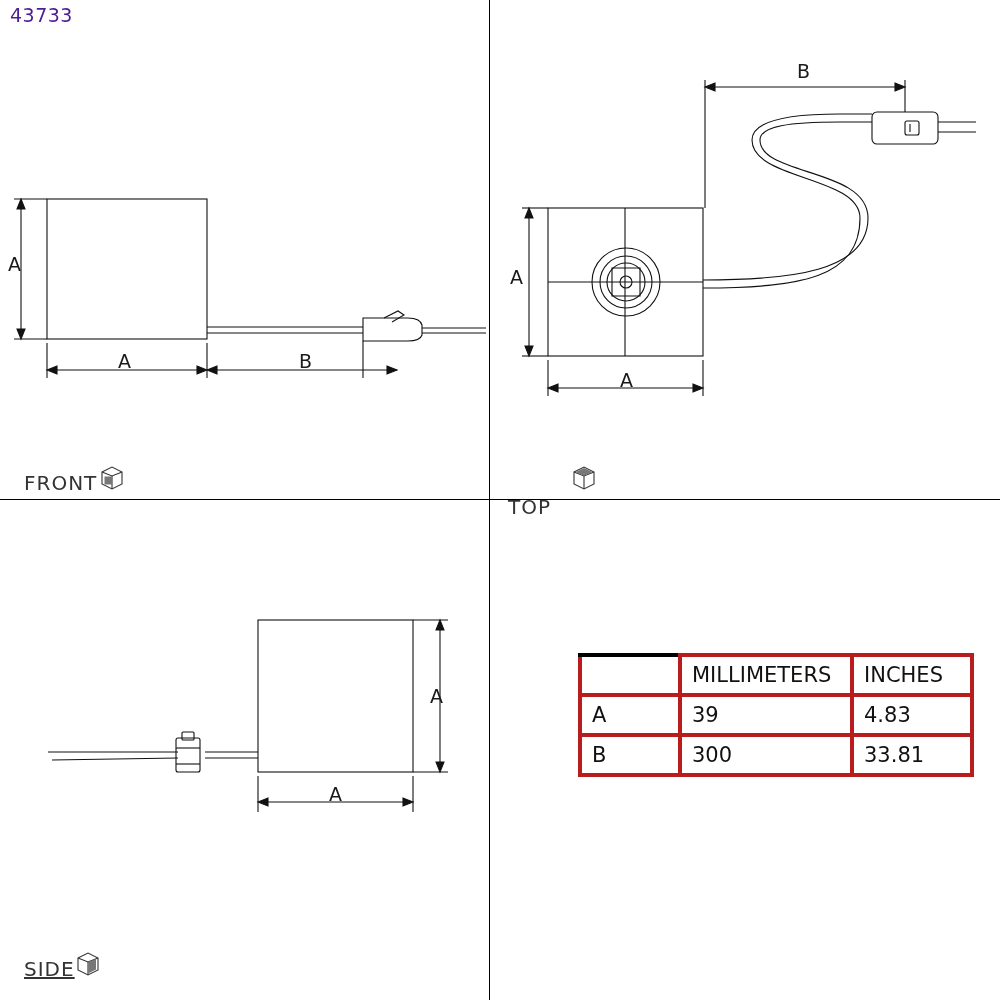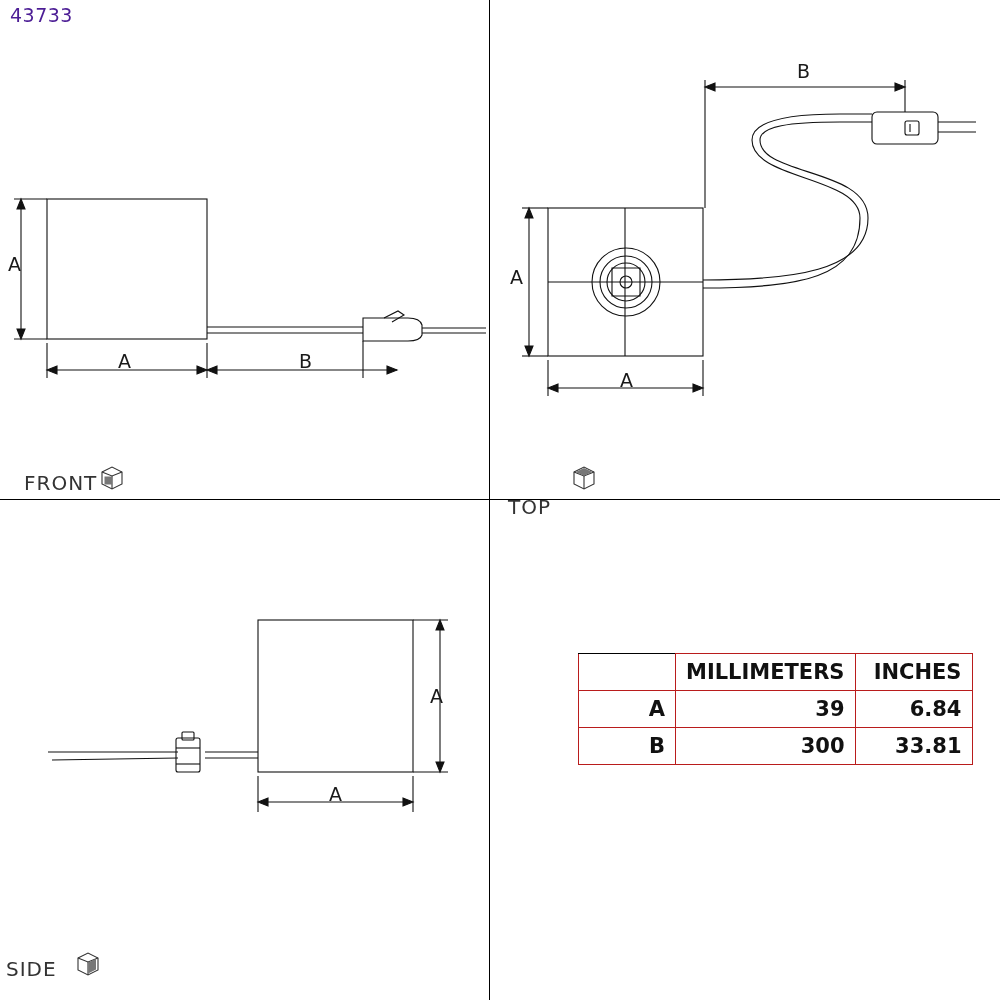--- a/index.html
+++ b/index.html
@@ -44,21 +44,21 @@
     background: #000;
   }
   .view-label {
     position: absolute;
     font-size: 20px;
     letter-spacing: 1px;
     color: #333;
   }
   .view-label.front { left: 24px; top: 471px; text-align: right; }
   .view-label.top   { left: 508px; top: 471px; margin-top: 24px; }
-  .view-label.side  { left: 6px; top: 957px; }
+  .view-label.side  { left: 24px; top: 957px; text-decoration: underline; }
   .cube-icon {
     position: absolute;
   }
   .cube-front { left: 98px; top: 464px; }
   .cube-top   { left: 570px; top: 464px; }
   .cube-side  { left: 74px; top: 950px; }
 
   svg { display: block; }
   .svg-layer {
     position: absolute;
@@ -72,25 +72,24 @@
   
   .dim-table {
     position: absolute;
     left: 578px;
     top: 653px;
     border-collapse: collapse;
     font-size: 21px;
     color: #111;
   }
   .dim-table td {
-    border: 1px solid #b91c1c;
-    text-align: right;
+    border: 4px solid #b91c1c;
+    text-align: left;
     padding: 3px 10px;
     height: 30px;
-    font-weight: bold;
   }
   .dim-table .col-label { width: 76px; }
   .dim-table .col-mm { width: 148px; }
   .dim-table .col-in { width: 96px; }
   .dim-table tr:first-child td:first-child { border-top-color:#000; }
 </style>
 </head>
 <body>
 
 <div class="page">
@@ -242,21 +241,21 @@
   <table class="dim-table">
     <tbody>
       <tr>
         <td class="col-label"></td>
         <td class="col-mm">MILLIMETERS</td>
         <td class="col-in">INCHES</td>
       </tr>
       <tr>
         <td>A</td>
         <td>39</td>
-        <td>6.84</td>
+        <td>4.83</td>
       </tr>
       <tr>
         <td>B</td>
         <td>300</td>
         <td>33.81</td>
       </tr>
     </tbody>
   </table>
 
 </div>

